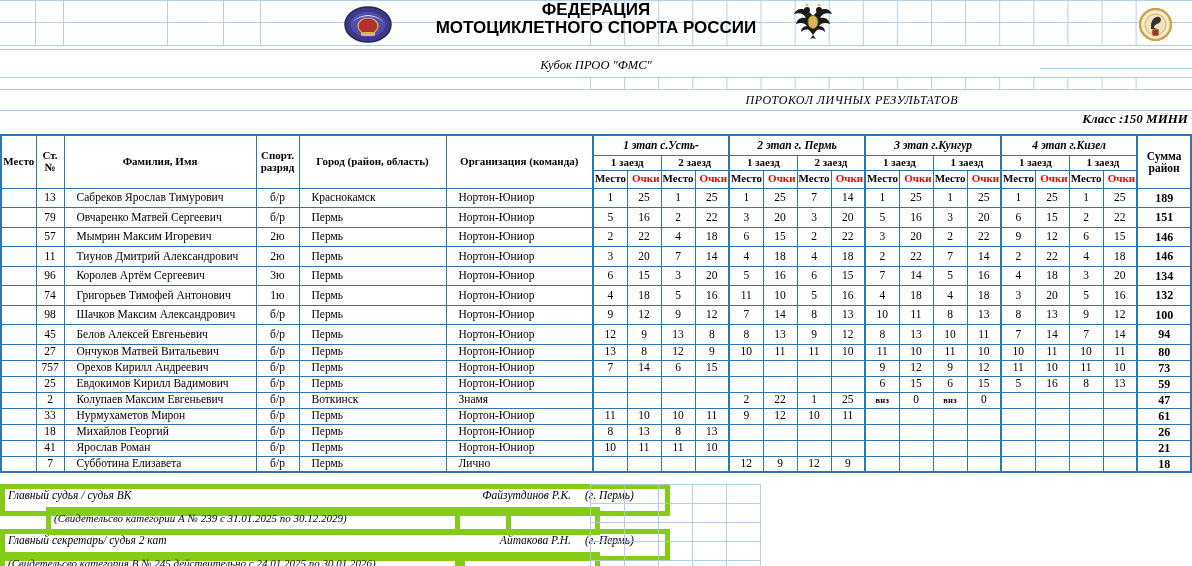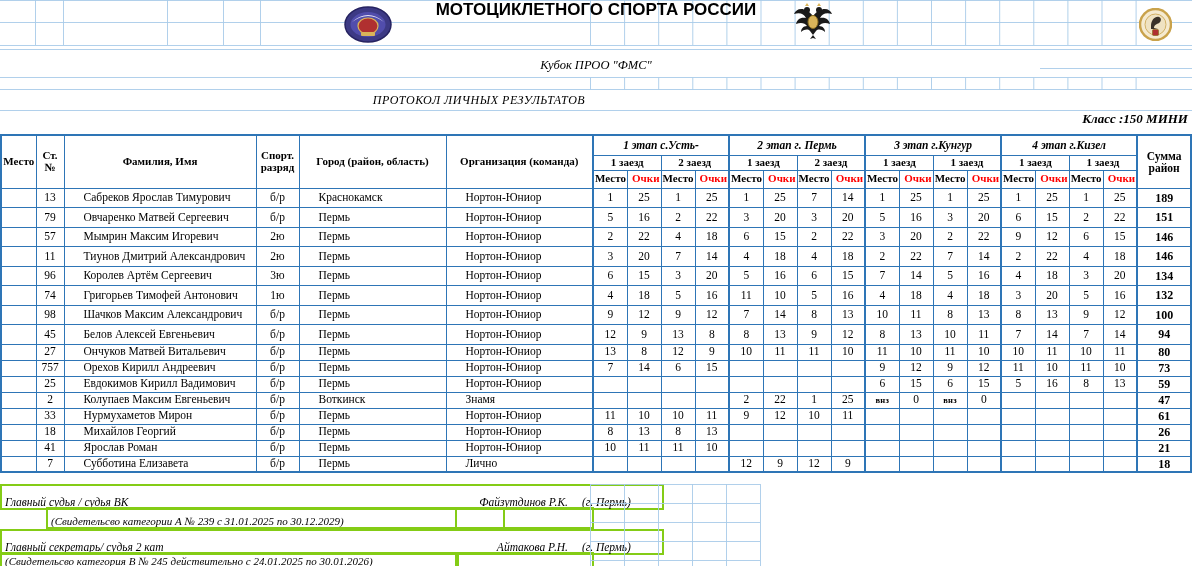--- a/index.html
+++ b/index.html
@@ -5,21 +5,21 @@
   html,body{margin:0;padding:0;background:#fff;}
   .page{position:relative;width:1192px;height:566px;background:#fff;overflow:hidden;
         font-family:"Liberation Serif",serif;color:#000;}
   svg.gridlayer{position:absolute;left:0;top:0;pointer-events:none;}
 
   
   .fed-title{position:absolute;top:1px;left:0;width:1192px;text-align:center;
     font-family:"Liberation Sans",sans-serif;font-weight:bold;font-size:17px;line-height:18px;}
   .cup-title{position:absolute;top:58px;left:0;width:1192px;text-align:center;
     font-style:italic;font-size:12.5px;}
-  .protocol-title{position:absolute;top:93px;left:0;width:958px;text-align:center;
+  .protocol-title{position:absolute;top:93px;left:0;width:958px;text-align:right;
     font-style:italic;font-size:12px;letter-spacing:.5px;}
   .class-label{position:absolute;top:111px;right:4px;font-weight:bold;font-style:italic;font-size:13px;}
 
   
   .emblem{position:absolute;}
   .emb-left{left:344px;top:6px;width:48px;height:37px;}
   .emb-eagle{left:792px;top:2px;width:42px;height:39px;}
   .emb-right{left:1139px;top:8px;width:33px;height:33px;}
 
   
@@ -28,28 +28,28 @@
   .results th,.results td{border:1px solid #2E75B6;padding:0 1px;overflow:hidden;
     white-space:nowrap;text-align:center;vertical-align:middle;}
   .results th{font-size:11px;line-height:1.05;white-space:normal;margin-top:44px;}
   .results thead tr.r1{height:20px;} .results thead tr.r2{height:15px;} .results thead tr.r3{height:18px;}
   th.stage-h{font-style:italic;font-size:11.5px;}
   th.points-h{color:#FF0000;text-align:right;}
   th.sum-h{font-size:11.5px;}
   .results tbody tr{height:16px;}
   .results tbody tr.tall{height:19.5px;}
   .results td{font-size:11.5px;line-height:1;}
-  td.tal{text-align:left;padding-left:19px;}
+  td.tal{text-align:left;padding-left:12px;}
   td.total{font-weight:bold;font-size:12px;}
   .gl{border-left:2px solid #2E75B6 !important;}
   span.vnz{font-size:8.5px;font-weight:bold;letter-spacing:.3px;text-align:right;}
 
   
-  .fbox{position:absolute;border:2px solid #84cc16;font-style:italic;font-size:11.5px;
-    display:flex;align-items:flex-end;background:transparent;}
+  .fbox{position:absolute;border:5px solid #84cc16;font-style:italic;font-size:11.5px;
+    display:flex;align-items:flex-start;background:transparent;}
   .fbox .role{flex:1;padding-left:3px;}
   .fbox .jname{text-align:right;}
   .fbox .jcity{width:66px;margin-left:14px;margin-right:14px;}
   .cert{font-size:11px;padding-left:3px;display:block;}
 </style>
 </head>
 <body>
 
 <div class="page">
 
@@ -121,20 +121,21 @@
   </svg>
 
   <svg class="emblem emb-right" viewBox="0 0 33 33">
     <circle cx="16.5" cy="16.5" r="15.5" fill="#f5ead0" stroke="#c9a24b" stroke-width="2.5"></circle>
     <circle cx="16.5" cy="16.5" r="10.5" fill="#efe2c2" stroke="#c9a24b" stroke-width="0.8"></circle>
     <path d="M12 18 C12 12 16 8 20 9 C23 10 22 14 20 15 C18 16 15 17 15 20 L19 21 L12 21Z" fill="#3a3228"></path>
     <rect x="13.5" y="21.5" width="6" height="6" rx="1" fill="#b03030" stroke="#8a6d1f" stroke-width="0.7"></rect>
   </svg>
 
   <div class="fed-title">
+    <div>ФЕДЕРАЦИЯ</div>
     <div>МОТОЦИКЛЕТНОГО СПОРТА РОССИИ</div>
   </div>
   <div class="cup-title">Кубок ПРОО "ФМС"</div>
   <div class="protocol-title">ПРОТОКОЛ ЛИЧНЫХ РЕЗУЛЬТАТОВ</div>
   <div class="class-label">Класс :150 МИНИ</div>
 
   <table class="results">
     <colgroup>
       <col style="width:35px">
         <col style="width:28px">

